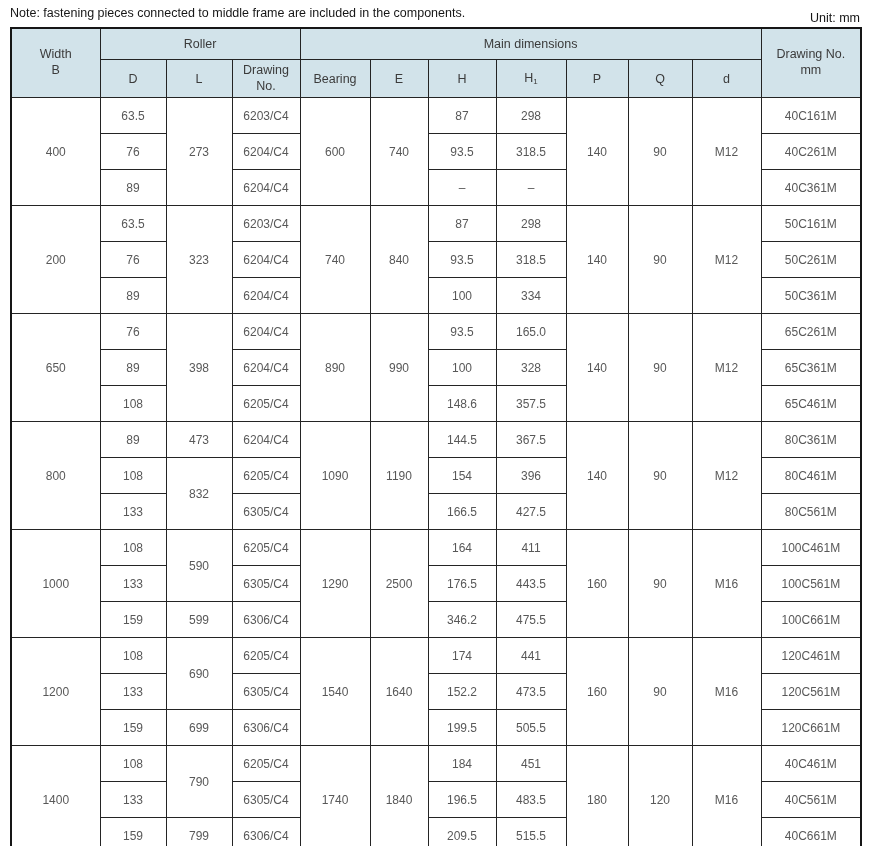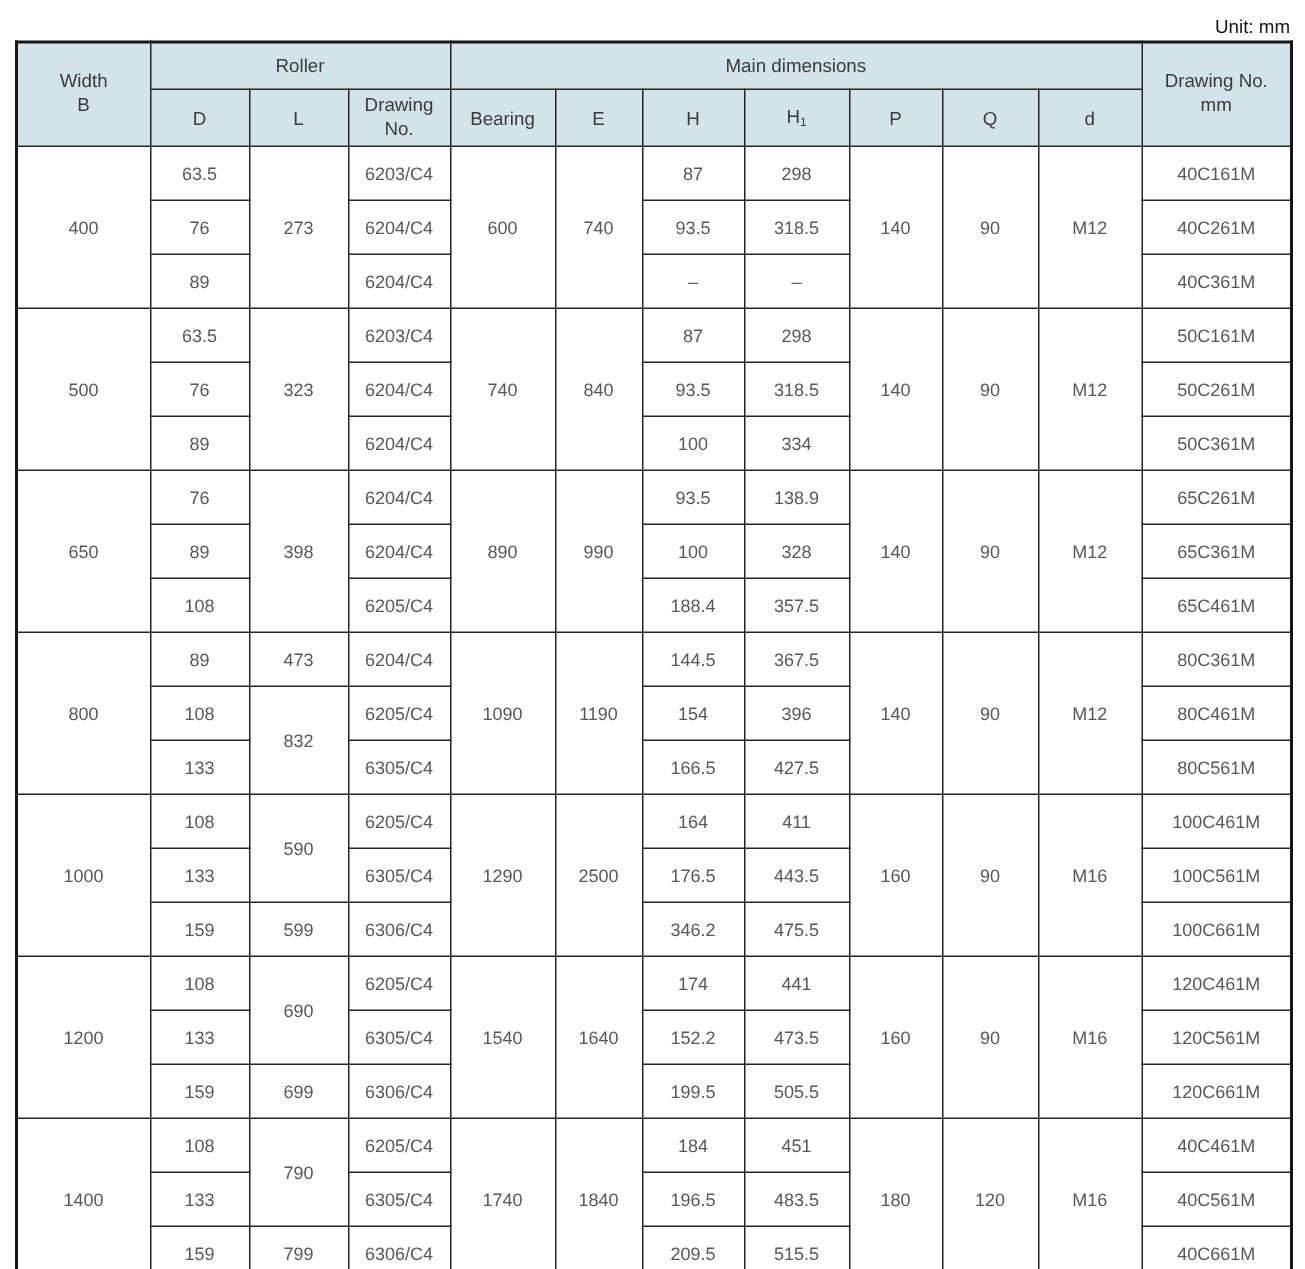--- a/index.html
+++ b/index.html
@@ -47,20 +47,21 @@
     background:#ffffff;
   }
   .pre { white-space:pre-line; line-height:1.25; }
   sub.h1sub { font-size:8px; vertical-align:-2px; }
 </style>
 </head>
 <body>
 
 <div class="page">
   <div class="topbar">
+    <span class="note">Note: fastening pieces connected to middle frame are included in the components.</span>
     <span class="unit">Unit: mm</span>
   </div>
 
   <table class="spec">
     <colgroup>
       <col style="width:89px">
         <col style="width:66px">
         <col style="width:66px">
         <col style="width:68px">
       <col style="width:70px">
@@ -120,21 +121,21 @@
       </tr>
       <tr>
         <td>89</td>
         <td>6204/C4</td>
         <td>–</td>
         <td>–</td>
         <td>40C361M</td>
       </tr>
 
       <tr>
-        <td rowspan="3">500</td>
+        <td rowspan="3">200</td>
         <td>63.5</td>
         <td rowspan="3">323</td>
         <td>6203/C4</td>
         <td rowspan="3">740</td>
         <td rowspan="3">840</td>
         <td>87</td>
         <td>298</td>
         <td rowspan="3">140</td>
         <td rowspan="3">90</td>
         <td rowspan="3">M12</td>
@@ -156,37 +157,37 @@
       </tr>
 
       <tr>
         <td rowspan="3">650</td>
         <td>76</td>
         <td rowspan="3">398</td>
         <td>6204/C4</td>
         <td rowspan="3">890</td>
         <td rowspan="3">990</td>
         <td>93.5</td>
-        <td>138.9</td>
+        <td>165.0</td>
         <td rowspan="3">140</td>
         <td rowspan="3">90</td>
         <td rowspan="3">M12</td>
         <td>65C261M</td>
       </tr>
       <tr>
         <td>89</td>
         <td>6204/C4</td>
         <td>100</td>
         <td>328</td>
         <td>65C361M</td>
       </tr>
       <tr>
         <td>108</td>
         <td>6205/C4</td>
-        <td>188.4</td>
+        <td>148.6</td>
         <td>357.5</td>
         <td>65C461M</td>
       </tr>
 
       <tr>
         <td rowspan="3">800</td>
         <td>89</td>
         <td>473</td>
         <td>6204/C4</td>
         <td rowspan="3">1090</td>

